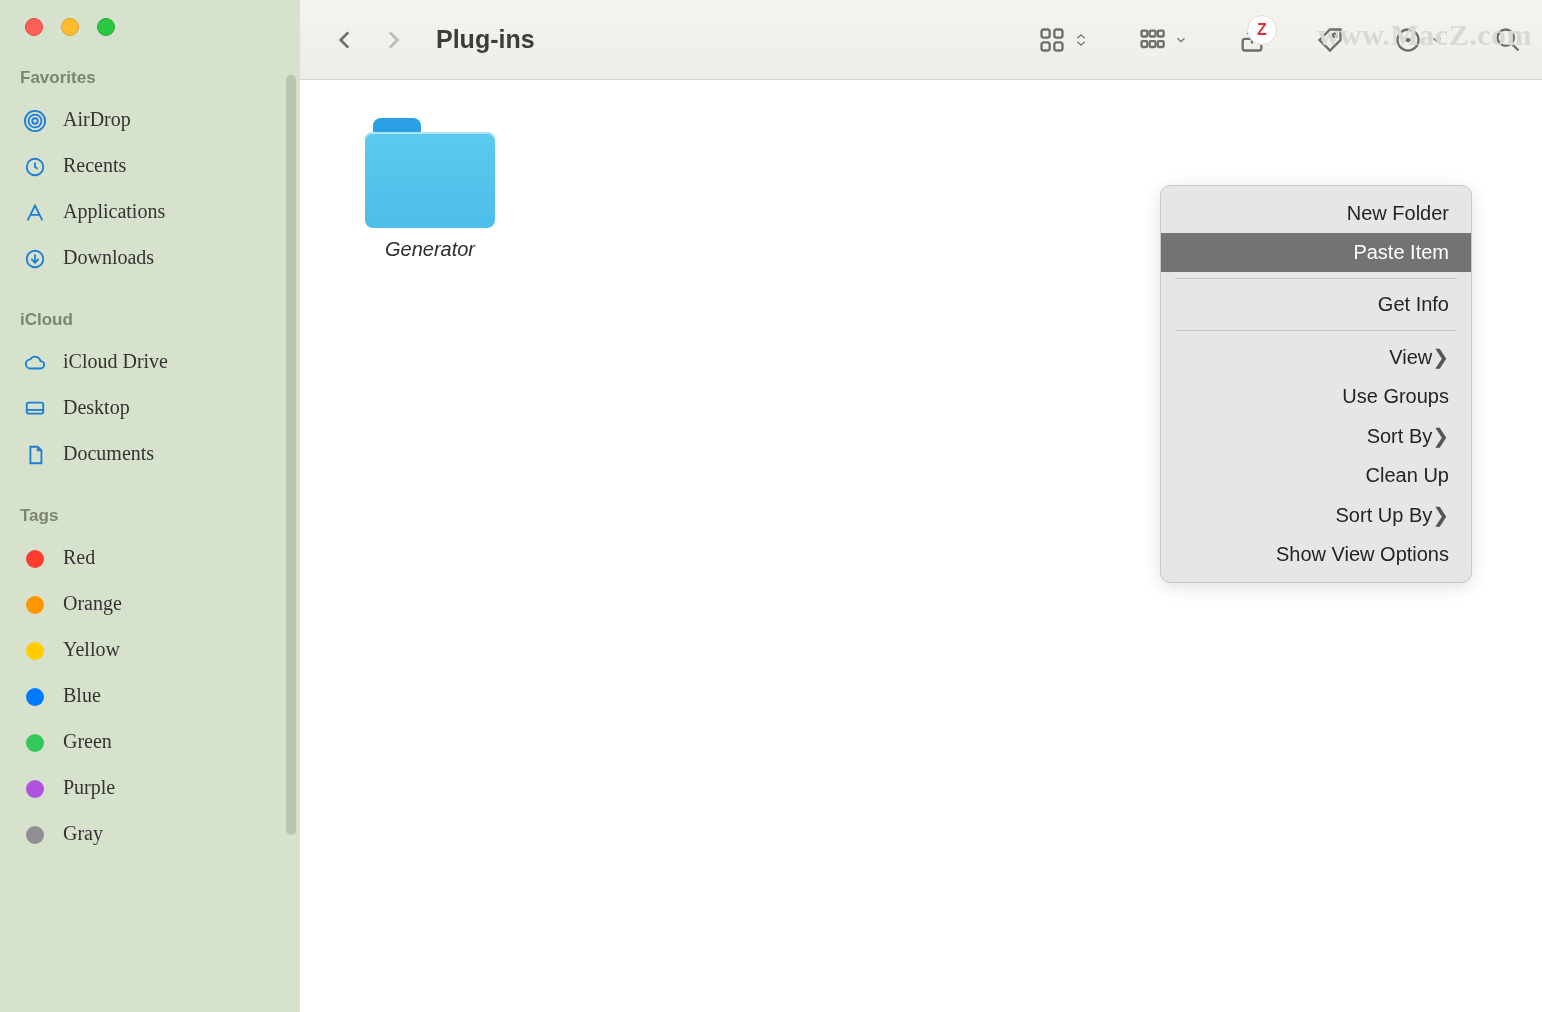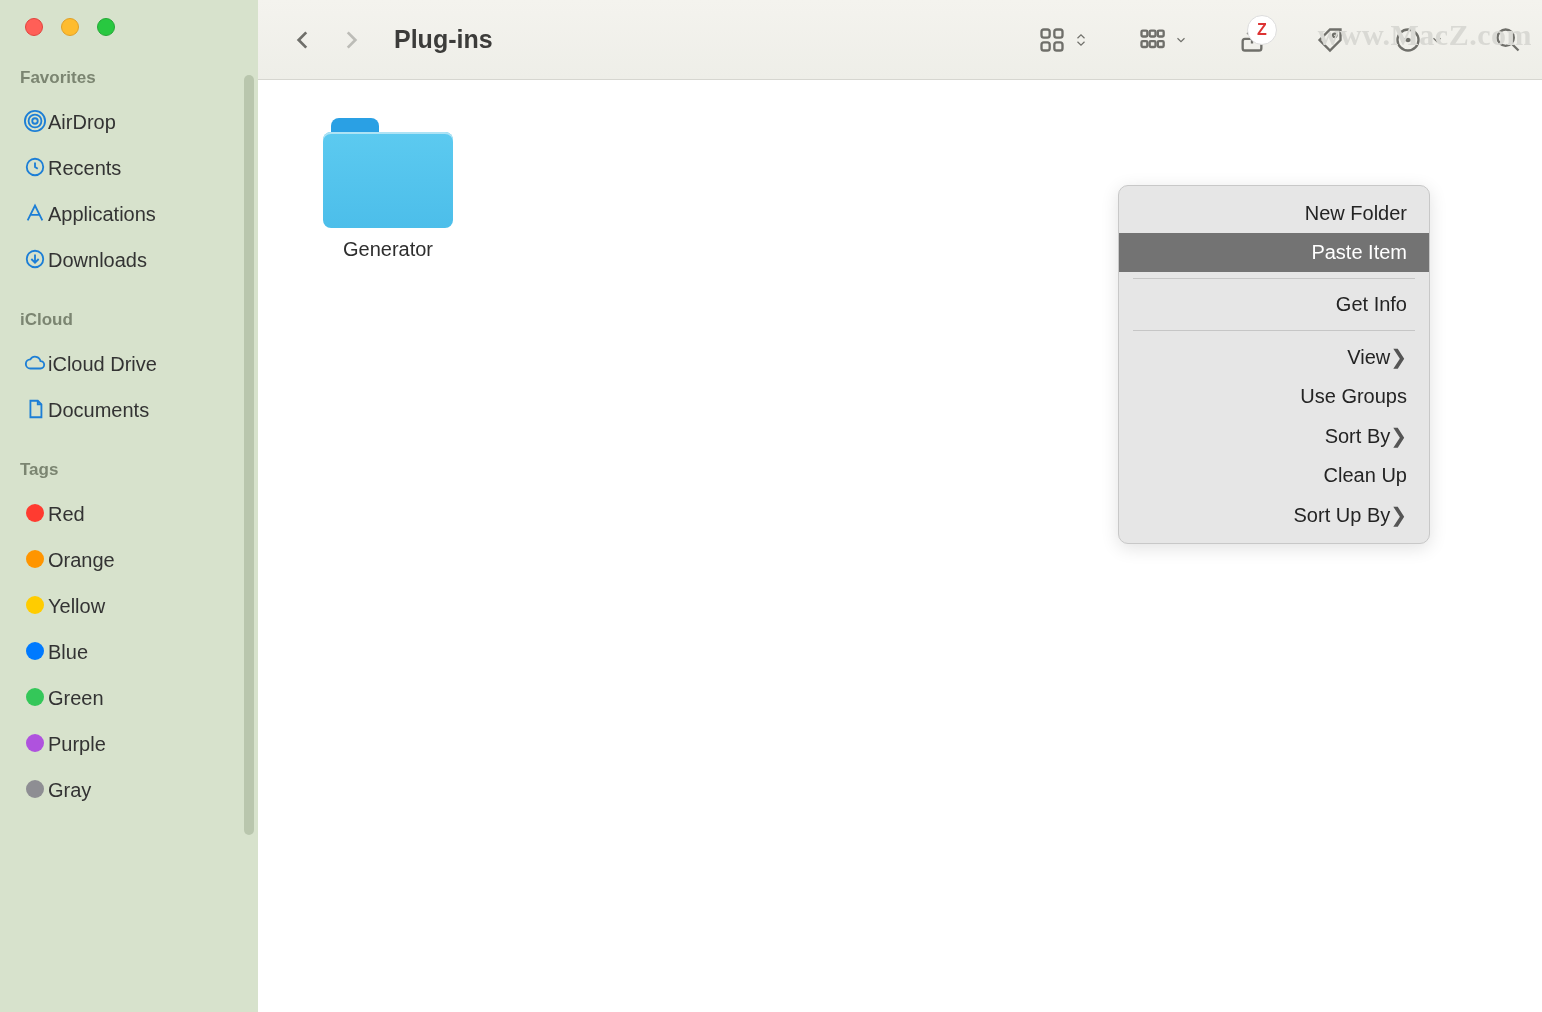--- a/index.html
+++ b/index.html
@@ -11,21 +11,21 @@
       background: #ffffff;
       position: relative;
     }
     .window {
       display: flex;
       width: 100%;
       height: 100%;
     }
     
     .sidebar {
-      width: 258px;
+      width: 300px;
       height: 100%;
       background: #d7e2cc;
       padding-top: 18px;
       position: relative;
     }
     .sidebar-scroll {
       position: absolute;
       right: 4px;
       top: 75px;
       width: 10px;
@@ -50,25 +50,27 @@
       color: #7b8571;
       font-size: 17px;
       font-weight: 600;
       padding-left: 20px;
       margin-top: 28px;
       margin-bottom: 10px;
     }
     .section-label:first-of-type { margin-top: 0; }
     .sb-item {
       display: flex;
-      align-items: flex-end;
+      align-items: flex-start;
+      gap: 15px;
       padding: 10px 20px 10px 22px;
       font-size: 20px;
       color: #333;
       cursor: default;
+      font-family: Liberation Serif, serif;
     }
     .sb-icon {
       width: 26px; height: 26px;
       display: flex; align-items: center; justify-content: center;
     }
     .sb-icon svg { width: 22px; height: 22px; }
     .tag-dot {
       width: 18px; height: 18px;
       border-radius: 50%;
     }
@@ -125,21 +127,21 @@
       background:#2aa0e4;
       border-radius:8px 8px 0 0;
     }
     .folder-body {
       position:absolute; left:0; top:14px;
       width:130px; height:96px;
       background: linear-gradient(#5ccaf0, #4cbeea);
       border-radius: 8px;
       box-shadow: inset 0 2px 0 #aee3f5;
     }
-    .folder-label { font-size:20px; color:#2e2e2e; }
+    .folder-label { font-size:20px; color:#2e2e2e;font-style:italic; }
     
     .context-menu {
       position: absolute;
       left: 860px;
       top: 105px;
       width: 312px;
       background: #e6e6e6;
       border: 1px solid #c8c8c8;
       border-radius: 10px;
       padding: 8px 0;
@@ -244,20 +246,29 @@
 
     <div class="sb-item">
       <span class="sb-icon">
         <svg viewBox="0 0 24 24" fill="none" stroke="#1c7ed6" stroke-width="2">
             <path d="M7 18a5 5 0 010-10 6 6 0 0111 2 4 4 0 010 8H7z"></path>
           </svg>
       </span>
       <span>iCloud Drive</span>
     </div>
 
+    <div class="sb-item">
+      <span class="sb-icon">
+        <svg viewBox="0 0 24 24" fill="none" stroke="#1c7ed6" stroke-width="2">
+            <rect x="3" y="5" width="18" height="12" rx="2"></rect>
+            <path d="M3 13h18"></path>
+          </svg>
+      </span>
+      <span>Desktop</span>
+    </div>
 
     <div class="sb-item">
       <span class="sb-icon">
         <svg viewBox="0 0 24 24" fill="none" stroke="#1c7ed6" stroke-width="2">
             <path d="M7 3h8l4 4v14H7z"></path>
             <path d="M15 3v4h4"></path>
           </svg>
       </span>
       <span>Documents</span>
     </div>
@@ -416,19 +427,22 @@
           <span>Sort By</span>
           <span class="chev">❯</span>
         </div>
         <div class="cm-item">
           <span>Clean Up</span>
         </div>
         <div class="cm-item">
           <span>Sort Up By</span>
           <span class="chev">❯</span>
         </div>
+        <div class="cm-item">
+          <span>Show View Options</span>
+        </div>
       </div>
     </div>
   </div>
 
   <div class="z-badge">Z</div>
   <div class="watermark">www.MacZ.com</div>
 </div>
 
 </body></html>

